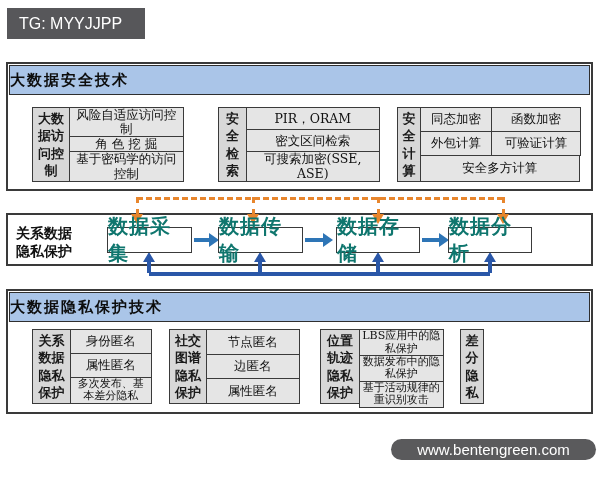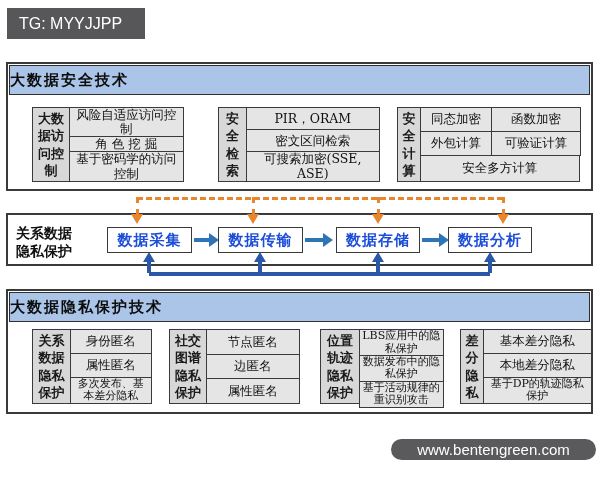--- a/index.html
+++ b/index.html
@@ -39,21 +39,21 @@
   .row2{display:flex;flex:1;}
   .row2 .item{margin-top:0;height:100%;flex:none;}
   .row2 .item + .item{margin-left:-1.5px;}
   .c1{width:45.5%}.c2{width:56%}
 
   
   .mid-label{position:absolute;left:6px;top:9px;width:60px;font-weight:bold;font-size:14px;
              line-height:1.3;text-align:center;word-break:break-all;color:#111;}
   .stage{position:absolute;top:227px;height:26px;box-sizing:border-box;border:1.5px solid #3a3a3a;
          background:#fff;display:flex;align-items:center;justify-content:center;
-         font-weight:bold;font-size:15px;letter-spacing:1px;color:#1d4ed8;z-index:3;}
+         font-weight:bold;font-size:20px;letter-spacing:1px;color:#0f766e;z-index:3;}
   .s1{left:107px;width:85px}.s2{left:218px;width:85px}.s3{left:336px;width:84px}.s4{left:448px;width:84px}
 
   
   .oc-h{position:absolute;left:137px;top:197px;width:366px;height:0;border-top:3px dashed #e8862d;z-index:2;}
   .oc-v{position:absolute;top:197px;width:0;height:18px;border-left:3px dashed #e8862d;z-index:2;}
   .oc-t{position:absolute;top:214px;width:0;height:0;border-left:6px solid transparent;
         border-right:6px solid transparent;border-top:10px solid #e8862d;z-index:2;}
 
   
   .fb-h{position:absolute;left:149px;top:272px;width:341px;height:4px;background:#2a57a8;z-index:2;}
@@ -171,23 +171,18 @@
       <div class="glabel w40">位置轨迹隐私保护</div>
       <div class="gitems">
         <div class="item sm">LBS应用中的隐私保护</div>
         <div class="item sm">数据发布中的隐私保护</div>
         <div class="item sm">基于活动规律的重识别攻击</div>
       </div>
     </div>
 
     <div class="group" style="left:452px;width:132px;">
       <div class="glabel w24">差分隐私</div>
-      <div class="gitems">
-        <div class="item">基本差分隐私</div>
-        <div class="item">本地差分隐私</div>
-        <div class="item sm">基于DP的轨迹隐私保护</div>
-      </div>
     </div>
   </div>
 
   <div class="watermark">www.bentengreen.com</div>
 
 </div>
 
 </body></html>

